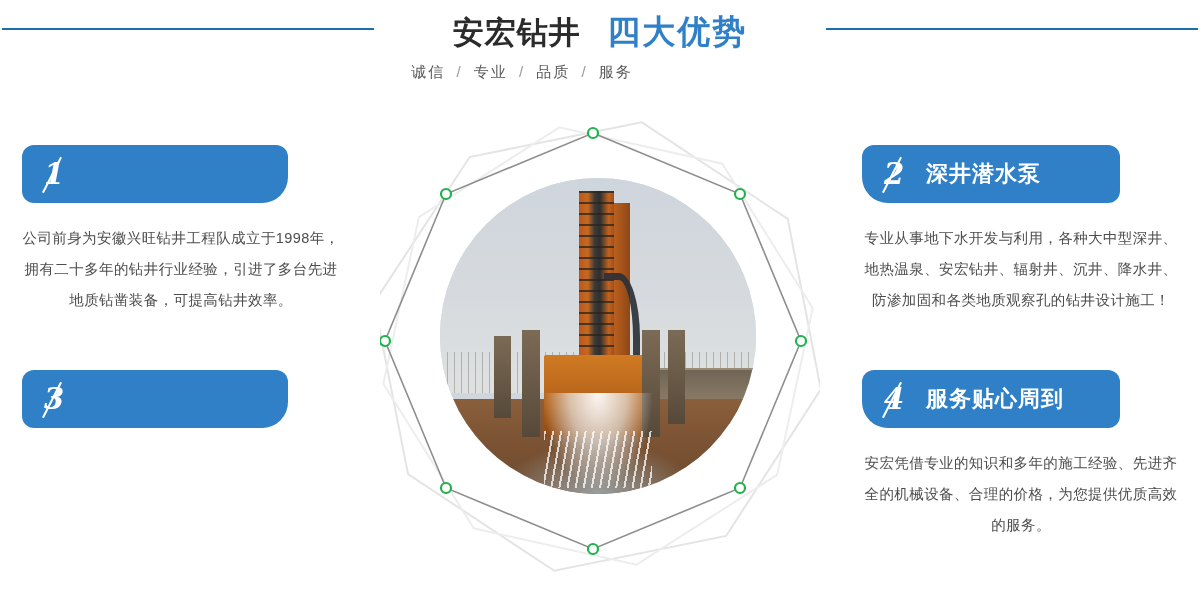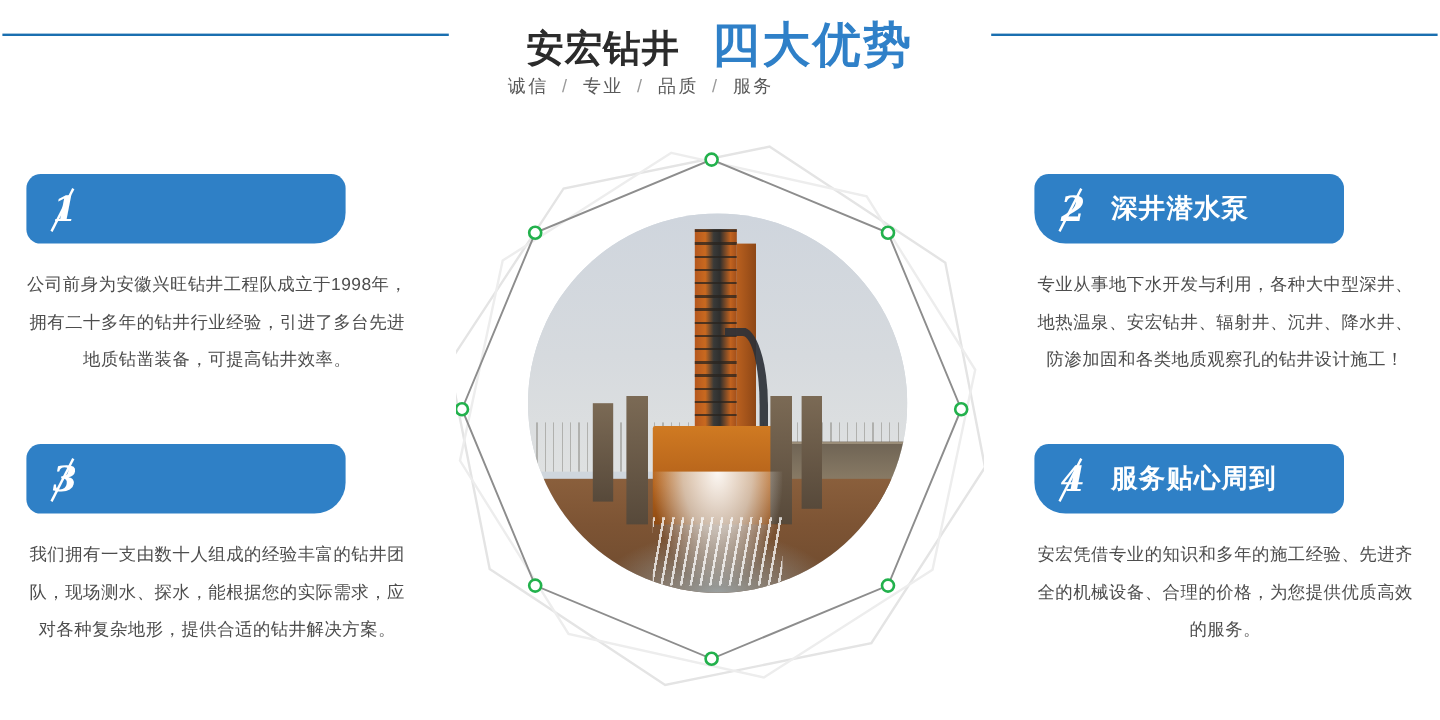--- a/index.html
+++ b/index.html
@@ -21,25 +21,25 @@
   .rule.right{right:2px;width:372px;}
   .title-row{
     position:absolute;left:0;top:10px;width:1200px;
     text-align:center;
     white-space:nowrap;
   }
   .title-a{
     font-size:31px;font-weight:700;color:#2b2b2b;letter-spacing:1px;
   }
   .title-b{
-    font-size:40px;font-weight:700;color:#2f80c8;letter-spacing:2px;
+    font-size:33px;font-weight:700;color:#2f80c8;letter-spacing:2px;
     margin-left:22px;
   }
   .subtitle{
-    position:absolute;left:16px;top:63px;width:1036px;text-align:center;
+    position:absolute;left:4px;top:63px;width:1036px;text-align:center;
     font-size:15px;color:#5a5a5a;letter-spacing:2px;
   }
   .subtitle .sep{color:#9a9a9a;margin:0 5px;}
 
   
   .card{position:absolute;}
   .card.c1{left:22px;top:145px;width:330px;}
   .card.c3{left:22px;top:370px;width:330px;}
   .card.c2{left:862px;top:145px;width:330px;}
   .card.c4{left:862px;top:370px;width:330px;}
@@ -215,21 +215,20 @@
   <div class="card-body">公司前身为安徽兴旺钻井工程队成立于1998年，拥有二十多年的钻井行业经验，引进了多台先进地质钻凿装备，可提高钻井效率。</div>
 </div>
 
 <div class="card c3">
   <div class="badge lefty">
     <span class="badge-num">
       <span>3</span>
       <span class="slash"></span>
     </span>
   </div>
-  <div class="card-body">我们拥有一支由数十人组成的经验丰富的钻井团队，现场测水、探水，能根据您的实际需求，应对各种复杂地形，提供合适的钻井解决方案。</div>
 </div>
 
 <div class="card c2">
   <div class="badge righty">
     <span class="badge-num">
       <span>2</span>
       <span class="slash"></span>
     </span>
     <span class="badge-title">深井潜水泵</span>
   </div>

